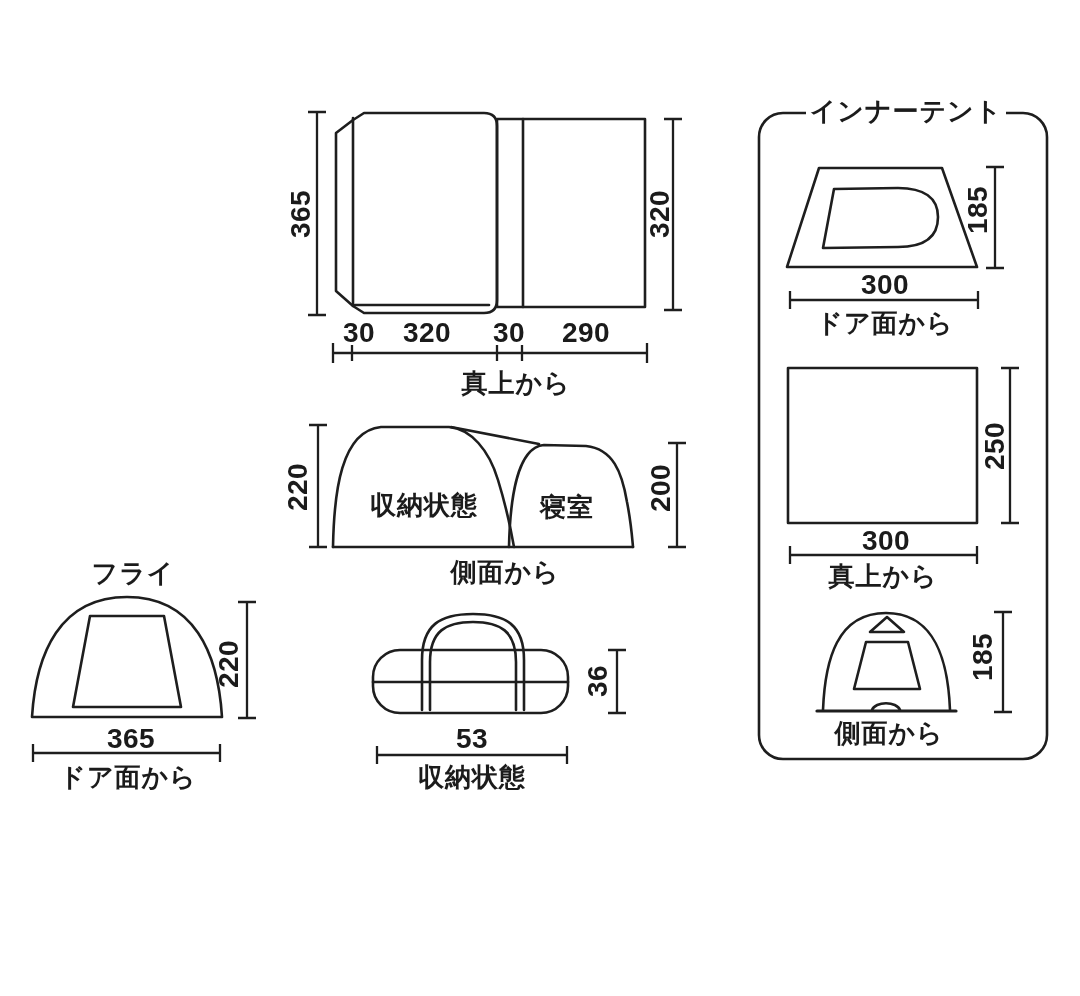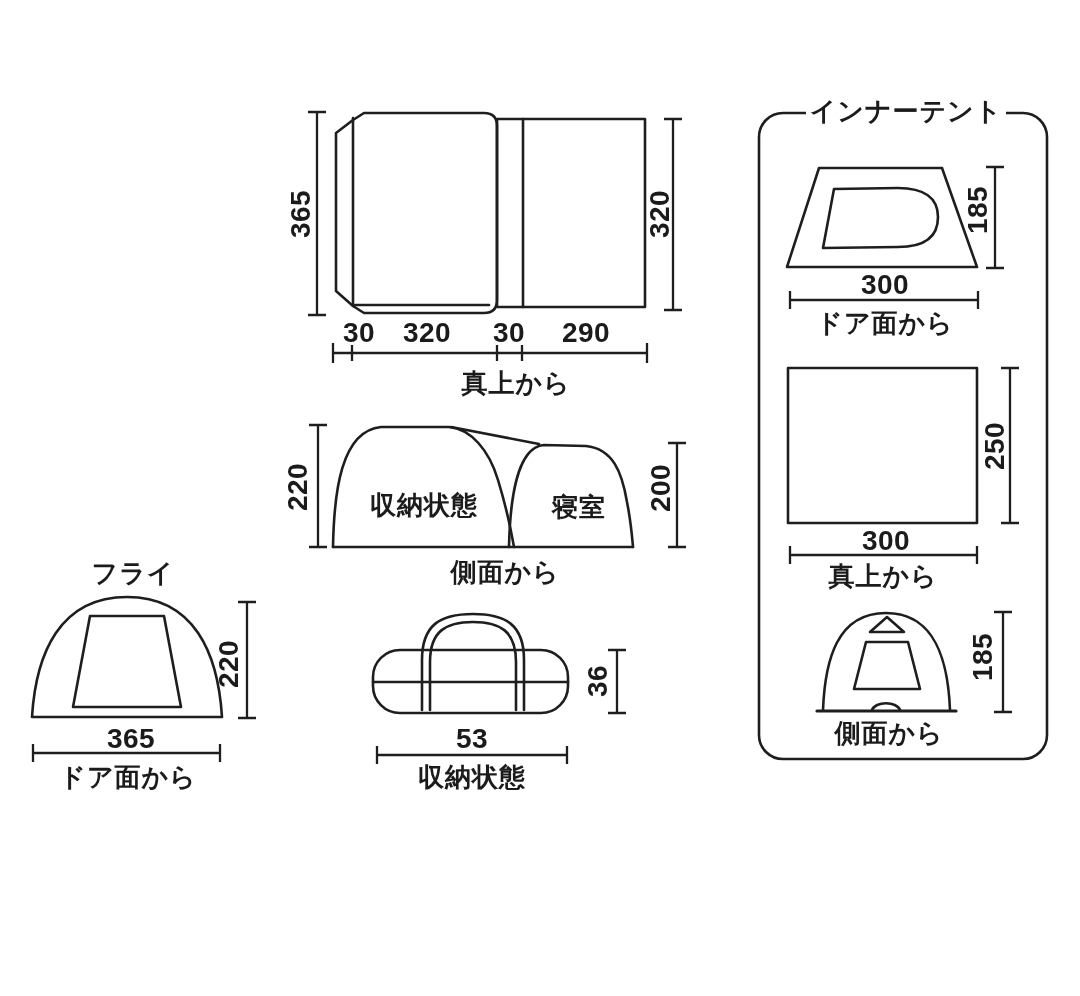--- a/index.html
+++ b/index.html
@@ -88,21 +88,21 @@
   <div class="lbl num vert" style="left:660px;top:214px">320</div>
   <div class="lbl num" style="left:359px;top:333px">30</div>
   <div class="lbl num" style="left:427px;top:333px">320</div>
   <div class="lbl num" style="left:509px;top:333px">30</div>
   <div class="lbl num" style="left:586px;top:333px">290</div>
   <div class="lbl" style="left:516px;top:383px">真上から</div>
 
   <div class="lbl num vert" style="left:298px;top:487px">220</div>
   <div class="lbl num vert" style="left:661px;top:488px">200</div>
   <div class="lbl" style="left:424px;top:505px">収納状態</div>
-  <div class="lbl" style="left:579px;top:507px">寝室</div>
+  <div class="lbl" style="left:567px;top:507px">寝室</div>
   <div class="lbl" style="left:505px;top:572px">側面から</div>
 
   <div class="lbl" style="left:133px;top:573px">フライ</div>
   <div class="lbl num vert" style="left:229px;top:664px">220</div>
   <div class="lbl num" style="left:131px;top:739px">365</div>
   <div class="lbl" style="left:128px;top:777px">ドア面から</div>
 
   <div class="lbl num vert" style="left:598px;top:681px">36</div>
   <div class="lbl num" style="left:472px;top:739px">53</div>
   <div class="lbl" style="left:472px;top:777px">収納状態</div>

